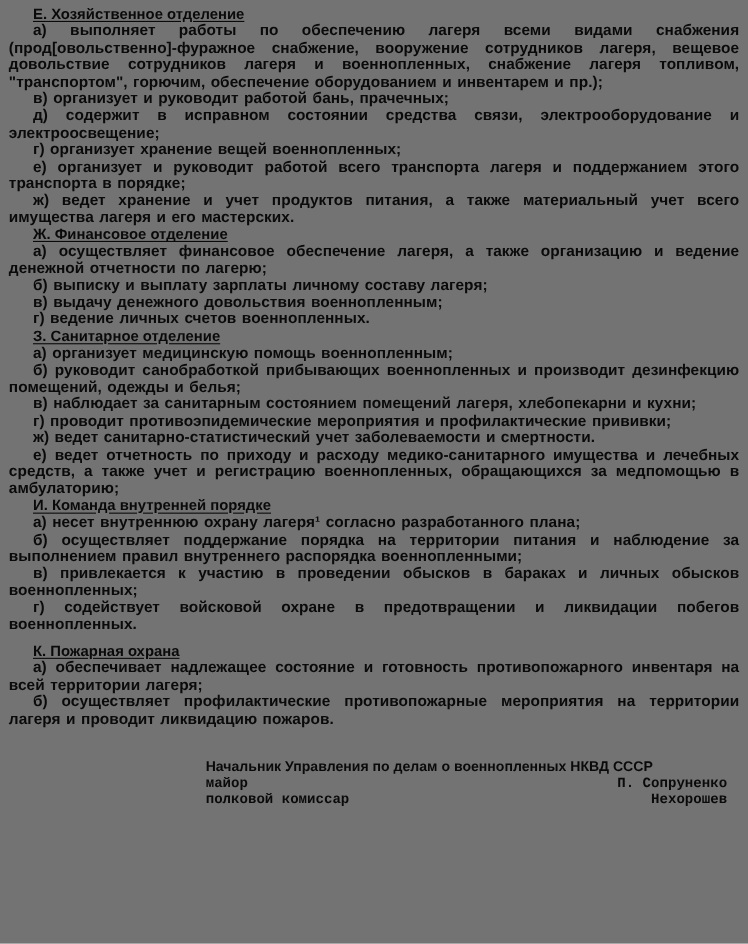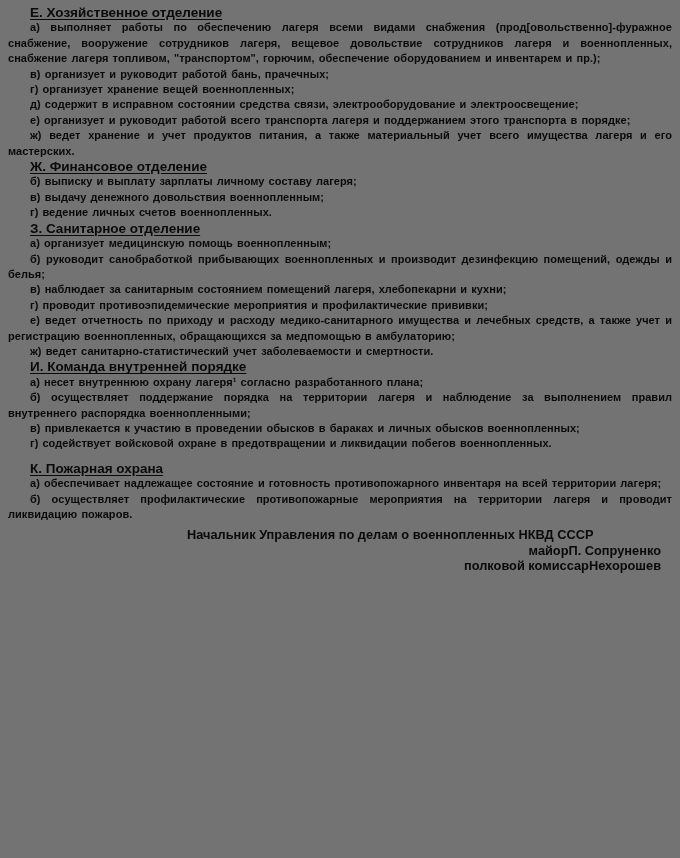--- a/index.html
+++ b/index.html
@@ -24,75 +24,77 @@
   }
   .heading {
     font-size: 13.5px;
     line-height: 15.4px;
     text-indent: 22px;
     text-decoration: underline;
     text-underline-offset: 2px;
     white-space: nowrap;
   }
   .para {
-    font-size: 11px;
+    font-size: 14px;
     line-height: 15.4px;
     text-align: justify;
     text-indent: 22px;
     letter-spacing: 0.05px;
     word-spacing: 1px;
   }
   .section-gap {
     margin-top: 9px;
   }
   .signature-block {
-    margin-top: 5px;
+    margin-top: 28px;
     margin-left: 179px;
     width: 474px;
     font-size: 12.8px;
     line-height: 15.2px;
   }
   .sig-line {
     white-space: nowrap;
   }
   .sig-row {
     display: flex;
-    justify-content: flex-end;
+    justify-content: space-between;
+    font-family: Liberation Mono, monospace;
   }
   .sig-role { text-align: left; }
   .sig-name { text-align: right; }
 </style>
 </head>
 <body>
 
 <div class="page">
 
   <div class="doc-body">
     <div id="sections-container">
         <div class="heading">Е. Хозяйственное отделение</div>
         <div class="para">а) выполняет работы по обеспечению лагеря всеми видами снабжения (прод[овольственно]-фуражное снабжение, вооружение сотрудников лагеря, вещевое довольствие сотрудников лагеря и военнопленных, снабжение лагеря топливом, "транспортом", горючим, обеспечение оборудованием и инвентарем и пр.);</div>
         <div class="para">в) организует и руководит работой бань, прачечных;</div>
+        <div class="para">д) содержит в исправном состоянии средства связи, электрооборудование и электроосвещение;</div>
         <div class="para">г) организует хранение вещей военнопленных;</div>
-        <div class="para">д) содержит в исправном состоянии средства связи, электрооборудование и электроосвещение;</div>
         <div class="para">е) организует и руководит работой всего транспорта лагеря и поддержанием этого транспорта в порядке;</div>
         <div class="para">ж) ведет хранение и учет продуктов питания, а также материальный учет всего имущества лагеря и его мастерских.</div>
         <div class="heading">Ж. Финансовое отделение</div>
+        <div class="para">а) осуществляет финансовое обеспечение лагеря, а также организацию и ведение денежной отчетности по лагерю;</div>
         <div class="para">б) выписку и выплату зарплаты личному составу лагеря;</div>
         <div class="para">в) выдачу денежного довольствия военнопленным;</div>
         <div class="para">г) ведение личных счетов военнопленных.</div>
         <div class="heading">З. Санитарное отделение</div>
         <div class="para">а) организует медицинскую помощь военнопленным;</div>
         <div class="para">б) руководит санобработкой прибывающих военнопленных и производит дезинфекцию помещений, одежды и белья;</div>
         <div class="para">в) наблюдает за санитарным состоянием помещений лагеря, хлебопекарни и кухни;</div>
         <div class="para">г) проводит противоэпидемические мероприятия и профилактические прививки;</div>
+        <div class="para">ж) ведет санитарно-статистический учет заболеваемости и смертности.</div>
         <div class="para">е) ведет отчетность по приходу и расходу медико-санитарного имущества и лечебных средств, а также учет и регистрацию военнопленных, обращающихся за медпомощью в амбулаторию;</div>
-        <div class="para">ж) ведет санитарно-статистический учет заболеваемости и смертности.</div>
         <div class="heading">И. Команда внутренней порядке</div>
         <div class="para">а) несет внутреннюю охрану лагеря¹ согласно разработанного плана;</div>
-        <div class="para">б) осуществляет поддержание порядка на территории лагеря и наблюдение за выполнением правил внутреннего распорядка военнопленными;</div>
+        <div class="para">б) осуществляет поддержание порядка на территории питания и наблюдение за выполнением правил внутреннего распорядка военнопленными;</div>
         <div class="para">в) привлекается к участию в проведении обысков в бараках и личных обысков военнопленных;</div>
         <div class="para">г) содействует войсковой охране в предотвращении и ликвидации побегов военнопленных.</div>
         <div class="heading section-gap">К. Пожарная охрана</div>
         <div class="para">а) обеспечивает надлежащее состояние и готовность противопожарного инвентаря на всей территории лагеря;</div>
         <div class="para">б) осуществляет профилактические противопожарные мероприятия на территории лагеря и проводит ликвидацию пожаров.</div>
       </div>
 
     <div class="signature-block">
       <div class="sig-line">Начальник Управления по делам о военнопленных НКВД СССР</div>
       <div class="sig-row">

